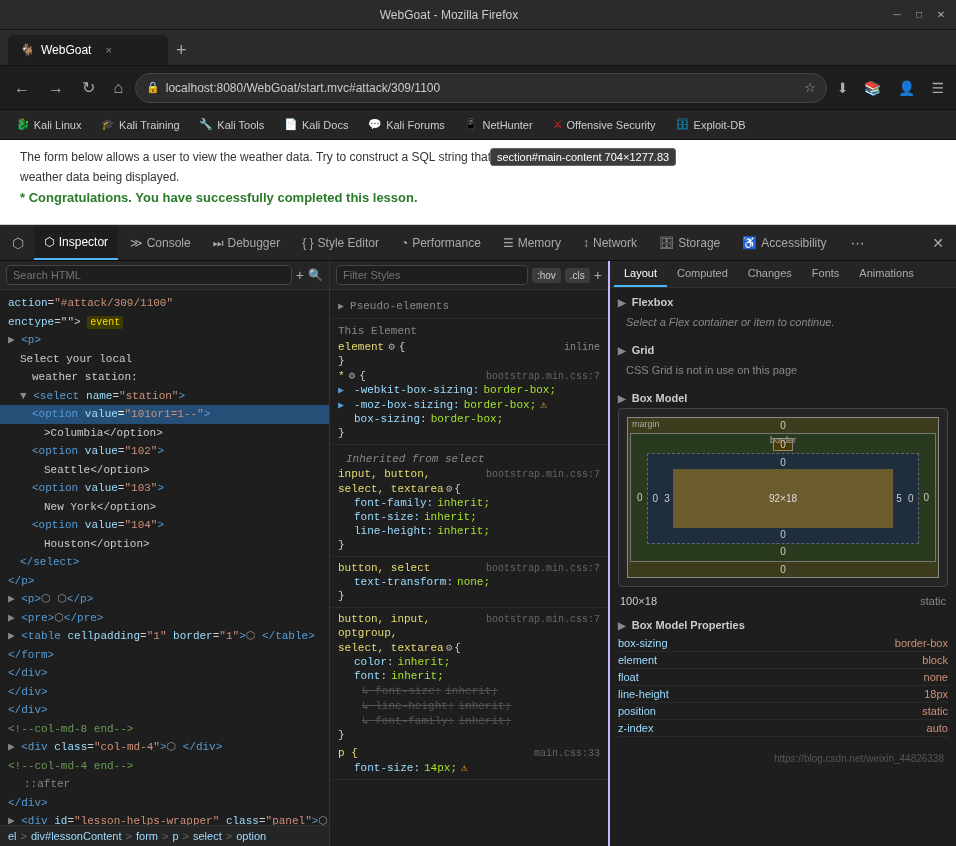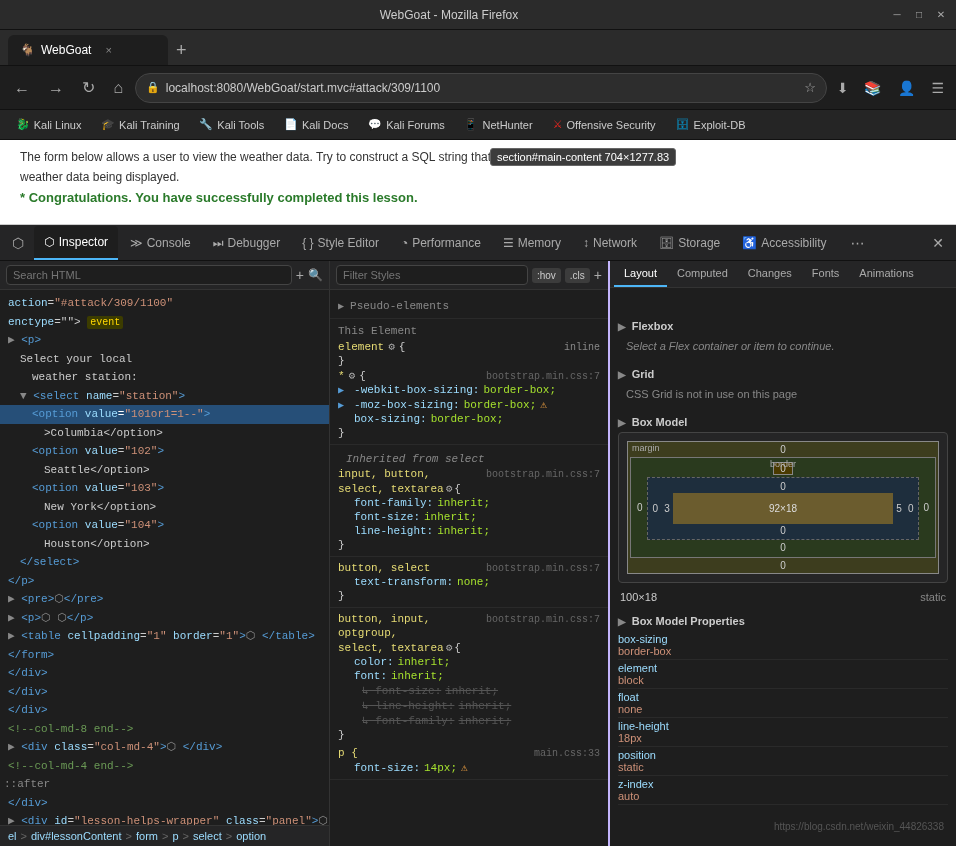--- a/index.html
+++ b/index.html
@@ -286,21 +286,20 @@
     .style-section-header .triangle { color: #888; }
     .style-line { padding: 1px 0; display: flex; align-items: flex-end; }
     .inherited-header { color: #888; font-style: italic; padding: 4px 8px 2px 8px; font-size: 11px; }
 
     
     #layout-panel {
       flex: 1;
       display: flex;
       flex-direction: column;
       overflow: hidden;
-      gap: 24px;
     }
 
     #layout-tabs {
       background: #252526;
       display: flex;
       border-bottom: 1px solid #333;
       padding: 0 4px;
     }
     .layout-tab {
       padding: 6px 10px;
@@ -347,21 +346,20 @@
       font-size: 10px;
     }
 
     
     .bm-props { font-size: 11px; }
     .bm-prop-row {
       display: flex;
       justify-content: space-between;
       padding: 2px 0;
       border-bottom: 1px solid #2a2a2a;
-      flex-direction: column;
     }
     .bm-prop-name { color: #9cdcfe; }
     .bm-prop-val { color: #ce9178; }
 
     
     ::-webkit-scrollbar { width: 6px; height: 6px; }
     ::-webkit-scrollbar-track { background: #1e1e1e; }
     ::-webkit-scrollbar-thumb { background: #444; border-radius: 3px; }
 
     .highlight-tooltip {
@@ -523,31 +521,31 @@
           <div class="html-line selected" style="padding-left: 32px;"><span style="color:#569cd6;">&lt;option</span> <span style="color:#9cdcfe;">value</span>=<span style="color:#ce9178;">"101or1=1--"</span><span style="color:#569cd6;">&gt;</span></div>
           <div class="html-line" style="padding-left: 44px;"><span style="color:#ccc;">&gt;Columbia&lt;/option&gt;</span></div>
           <div class="html-line" style="padding-left: 32px;"><span style="color:#569cd6;">&lt;option</span> <span style="color:#9cdcfe;">value</span>=<span style="color:#ce9178;">"102"</span><span style="color:#569cd6;">&gt;</span></div>
           <div class="html-line" style="padding-left: 44px;"><span style="color:#ccc;">Seattle&lt;/option&gt;</span></div>
           <div class="html-line" style="padding-left: 32px;"><span style="color:#569cd6;">&lt;option</span> <span style="color:#9cdcfe;">value</span>=<span style="color:#ce9178;">"103"</span><span style="color:#569cd6;">&gt;</span></div>
           <div class="html-line" style="padding-left: 44px;"><span style="color:#ccc;">New York&lt;/option&gt;</span></div>
           <div class="html-line" style="padding-left: 32px;"><span style="color:#569cd6;">&lt;option</span> <span style="color:#9cdcfe;">value</span>=<span style="color:#ce9178;">"104"</span><span style="color:#569cd6;">&gt;</span></div>
           <div class="html-line" style="padding-left: 44px;"><span style="color:#ccc;">Houston&lt;/option&gt;</span></div>
           <div class="html-line" style="padding-left: 20px;"><span style="color:#569cd6;">&lt;/select&gt;</span></div>
           <div class="html-line" style="padding-left: 8px;"><span style="color:#569cd6;">&lt;/p&gt;</span></div>
+          <div class="html-line" style="padding-left: 8px;"><span style="color:#888;cursor:pointer;">▶</span> <span style="color:#569cd6;">&lt;p&gt;</span><span style="color:#888;">⬡ ⬡</span><span style="color:#569cd6;">&lt;/p&gt;</span></div>
           <div class="html-line" style="padding-left: 8px;"><span style="color:#888;cursor:pointer;">▶</span> <span style="color:#569cd6;">&lt;pre&gt;</span><span style="color:#888;">⬡</span><span style="color:#569cd6;">&lt;/pre&gt;</span></div>
-          <div class="html-line" style="padding-left: 8px;"><span style="color:#888;cursor:pointer;">▶</span> <span style="color:#569cd6;">&lt;p&gt;</span><span style="color:#888;">⬡ ⬡</span><span style="color:#569cd6;">&lt;/p&gt;</span></div>
           <div class="html-line" style="padding-left: 8px;"><span style="color:#888;cursor:pointer;">▶</span> <span style="color:#569cd6;">&lt;table</span> <span style="color:#9cdcfe;">cellpadding</span>=<span style="color:#ce9178;">"1"</span> <span style="color:#9cdcfe;">border</span>=<span style="color:#ce9178;">"1"</span><span style="color:#569cd6;">&gt;</span><span style="color:#888;">⬡ </span><span style="color:#569cd6;">&lt;/table&gt;</span></div>
           <div class="html-line" style="padding-left: 8px;"><span style="color:#569cd6;">&lt;/form&gt;</span></div>
           <div class="html-line" style="padding-left: 8px;"><span style="color:#569cd6;">&lt;/div&gt;</span></div>
           <div class="html-line" style="padding-left: 8px;"><span style="color:#569cd6;">&lt;/div&gt;</span></div>
           <div class="html-line" style="padding-left: 8px;"><span style="color:#569cd6;">&lt;/div&gt;</span></div>
           <div class="html-line" style="padding-left: 8px;"><span style="color:#6a9955;">&lt;!--col-md-8 end--&gt;</span></div>
           <div class="html-line" style="padding-left: 8px;"><span style="color:#888;cursor:pointer;">▶</span> <span style="color:#569cd6;">&lt;div</span> <span style="color:#9cdcfe;">class</span>=<span style="color:#ce9178;">"col-md-4"</span><span style="color:#569cd6;">&gt;</span><span style="color:#888;">⬡ </span><span style="color:#569cd6;">&lt;/div&gt;</span></div>
           <div class="html-line" style="padding-left: 8px;"><span style="color:#6a9955;">&lt;!--col-md-4 end--&gt;</span></div>
-          <div class="html-line" style="padding-left: 4px;"><span style="color:#888;">::after</span></div>
+          <div class="html-line" style="padding-left: 24px;"><span style="color:#888;">::after</span></div>
           <div class="html-line" style="padding-left: 8px;"><span style="color:#569cd6;">&lt;/div&gt;</span></div>
           <div class="html-line" style="padding-left: 8px;"><span style="color:#888;cursor:pointer;">▶</span> <span style="color:#569cd6;">&lt;div</span> <span style="color:#9cdcfe;">id</span>=<span style="color:#ce9178;">"lesson-helps-wrapper"</span> <span style="color:#9cdcfe;">class</span>=<span style="color:#ce9178;">"panel"</span><span style="color:#569cd6;">&gt;</span><span style="color:#888;">⬡ </span></div>
         </div>
       <div id="html-breadcrumb">
 
       <span class="bc-item">el</span>
           <span class="bc-sep">&gt;</span>
           <span class="bc-item">div#lessonContent</span>
           <span class="bc-sep">&gt;</span>
           <span class="bc-item">form</span>
@@ -772,21 +770,21 @@
 
                   <div style="background:#1e2e3d;border:1px dashed #666;padding:2px;display:flex;align-items:stretch;">
                     <span style="font-size:10px;color:#ccc;padding:0 3px;display:flex;align-items:center;">0</span>
                     <div style="flex:1;">
                       <div style="display:flex;justify-content:center;margin:1px 0;">
                         <span style="font-size:10px;color:#ccc;">0</span>
                       </div>
 
                       <div style="display:flex;align-items:stretch;">
                         <span style="font-size:10px;color:#ccc;padding:0 3px;display:flex;align-items:center;">3</span>
-                        <div style="background:#6b5c2e;flex:1;padding:10px 4px;text-align:center;font-size:10px;color:#ddd;">
+                        <div style="background:#6b5c2e;flex:1;padding:24px 4px;text-align:center;font-size:10px;color:#ddd;">
                           <span>92×18</span>
                         </div>
                         <span style="font-size:10px;color:#ccc;padding:0 3px;display:flex;align-items:center;">5</span>
                       </div>
                       <div style="display:flex;justify-content:center;margin:1px 0;">
                         <span style="font-size:10px;color:#ccc;">0</span>
                       </div>
                     </div>
                     <span style="font-size:10px;color:#ccc;padding:0 3px;display:flex;align-items:center;">0</span>
                   </div>

